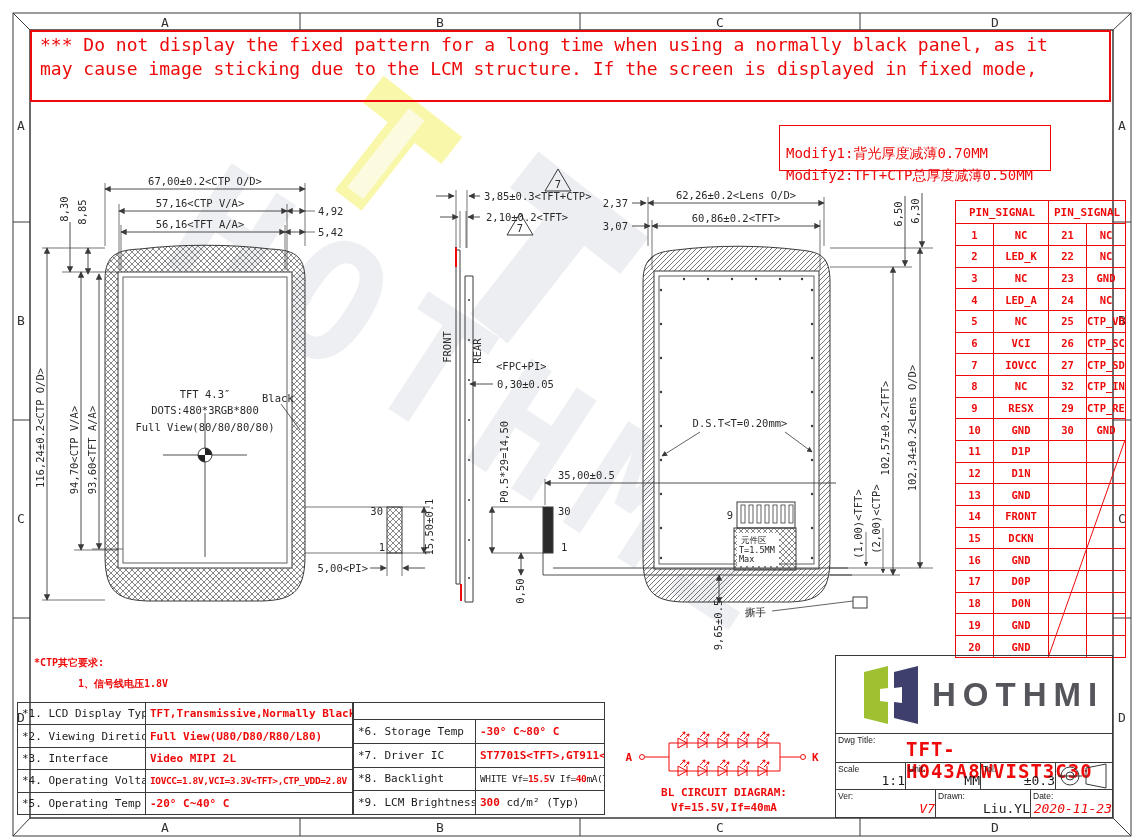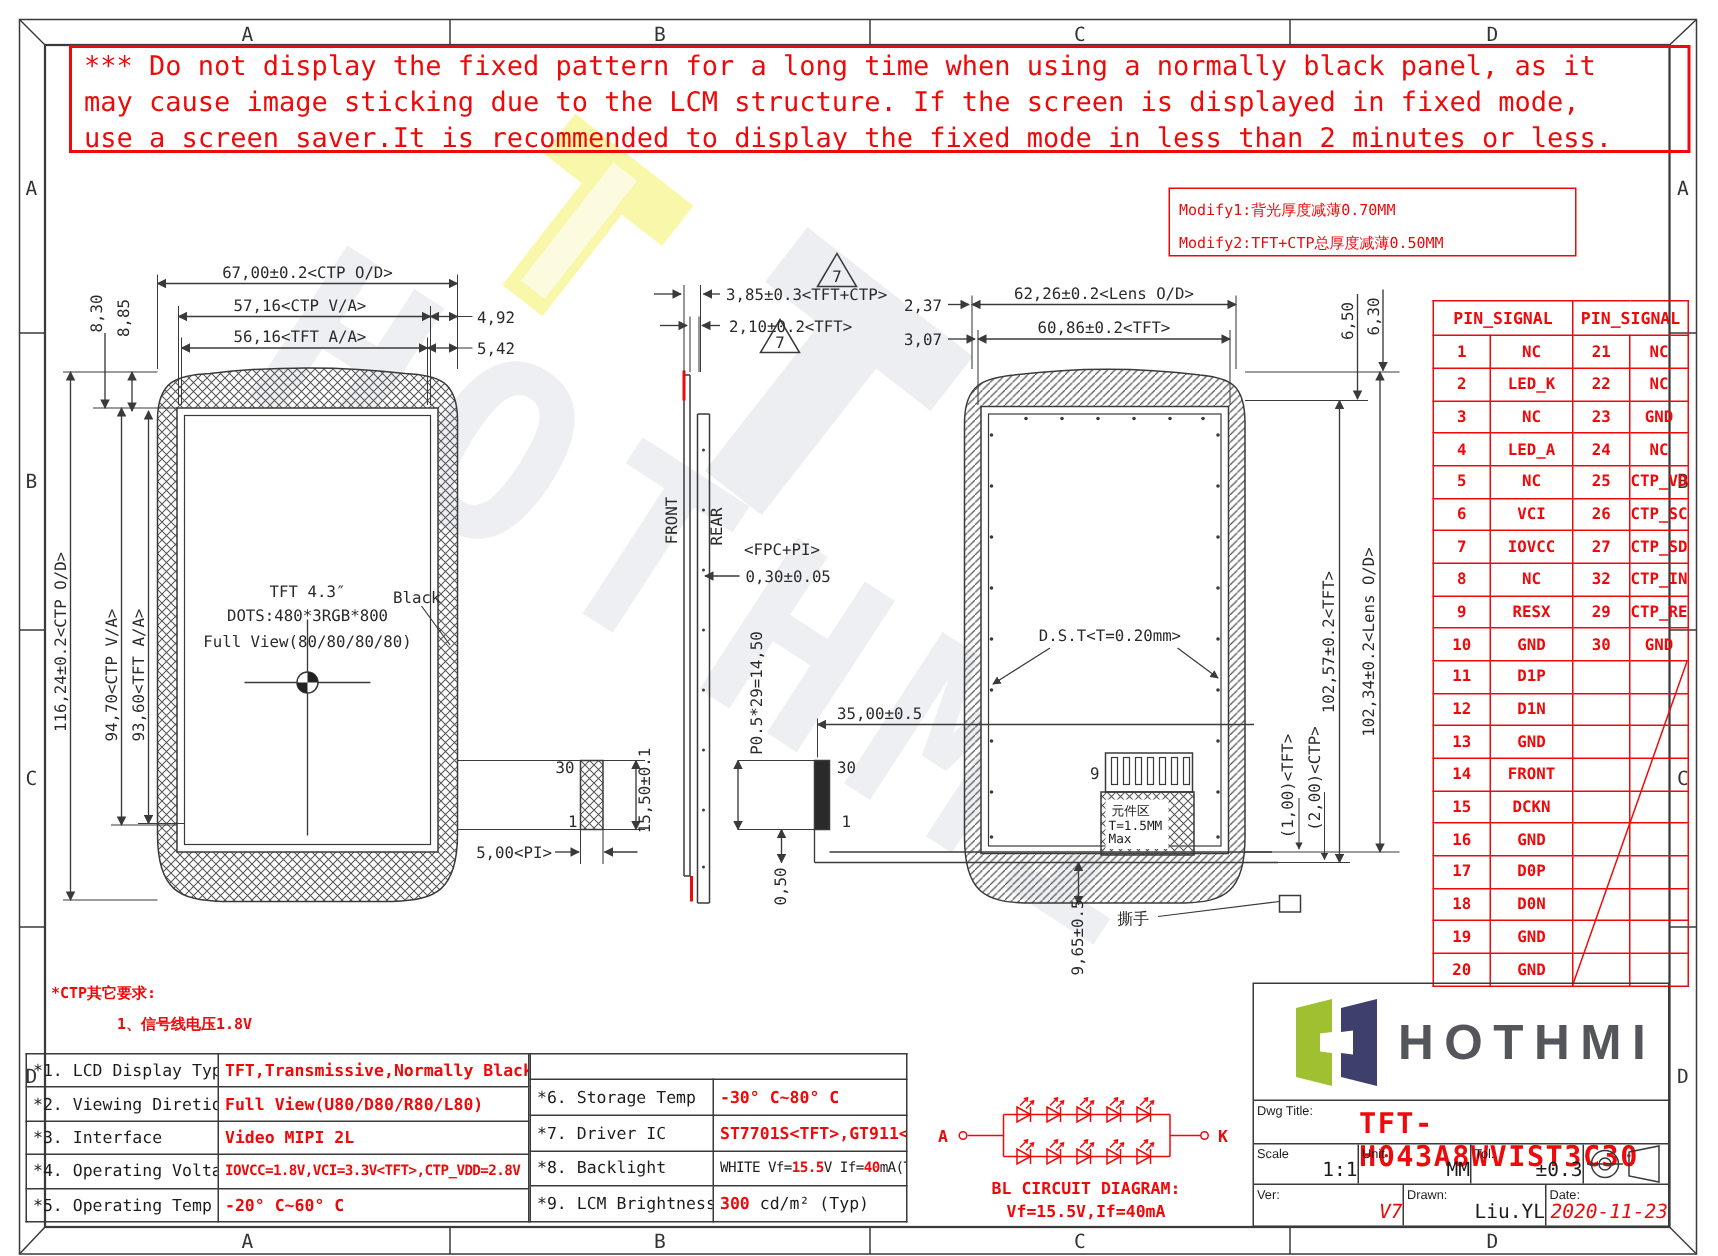--- a/index.html
+++ b/index.html
@@ -4,24 +4,24 @@
 <style>
   html,body{margin:0;padding:0;background:#fff;}
   .sheet{position:relative;width:1145px;height:837px;background:#ffffff;overflow:hidden;
          font-family:"DejaVu Sans Mono","Liberation Mono",monospace;}
   .abs{position:absolute;}
   
   .wm-text{left:240px;top:130px;width:1100px;font-size:165px;font-weight:bold;
            color:rgba(125,130,152,0.13);letter-spacing:20px;transform:rotate(33deg);
            transform-origin:left top;white-space:nowrap;user-select:none;}
   
-  .warnbox{left:46px;top:30px;width:1081px;height:72px;border:2px solid #ee0a0a;
+  .warnbox{left:30px;top:30px;width:1081px;height:72px;border:2px solid #ee0a0a;
            color:#ee0a0a;font-size:18px;line-height:24px;padding:1px 8px;box-sizing:border-box;white-space:nowrap;}
   .modifybox{left:779px;top:125px;width:272px;height:46px;border:1.5px solid #ee0a0a;
-             color:#ee0a0a;font-size:10px;line-height:22px;padding:4px 6px;box-sizing:border-box;white-space:nowrap;}
+             color:#ee0a0a;font-size:14px;line-height:22px;padding:16px 6px;box-sizing:border-box;white-space:nowrap;}
   
   .pintable-wrap{left:955px;top:200px;width:170px;height:458px;}
   .pintable{width:100%;height:100%;border-collapse:collapse;table-layout:fixed;}
   .pintable td{border:1px solid #ee0a0a;color:#ee0a0a;font-size:10.5px;font-weight:bold;
                text-align:center;padding:0;overflow:hidden;white-space:nowrap;}
   .pintable .hdr{font-size:11px;}
   .pt-diag{left:0;top:0;pointer-events:none;}
   
   .ctpnote{left:34px;top:652px;color:#ee0a0a;font-size:10px;font-weight:bold;line-height:21px;}
   .ctpnote .ind{padding-left:44px;}
@@ -346,21 +346,20 @@
       <text class="ts" x="739" y="553">T=1.5MM</text>
       <text class="ts" x="739" y="562">Max</text>
       <text class="t" transform="rotate(-90 862 524)" x="862" y="524" text-anchor="middle">(1,00)&lt;TFT&gt;</text>
       <text class="t" transform="rotate(-90 880 519)" x="880" y="519" text-anchor="middle">(2,00)&lt;CTP&gt;</text>
     </g>
   </svg>
 
   <div class="abs warnbox">
     <div>*** Do not display the fixed pattern for a long time when using a normally black panel, as it</div>
     <div> may cause image sticking due to the LCM structure. If the screen is displayed in fixed mode,</div>
-    <div> use a screen saver.It is recommended to display the fixed mode in less than 2 minutes or less.</div>
   </div>
 
   <div class="abs modifybox">
     <div>Modify1:背光厚度减薄0.70MM</div>
     <div>Modify2:TFT+CTP总厚度减薄0.50MM</div>
   </div>
 
   <div class="abs pintable-wrap">
     <table class="pintable">
       <colgroup>
@@ -523,21 +522,21 @@
     <tr>
           <td class="lbl">*3. Interface</td>
           <td class="val">Video MIPI 2L</td>
         </tr>
     <tr>
           <td class="lbl">*4. Operating Voltage</td>
           <td class="val small">IOVCC=1.8V,VCI=3.3V&lt;TFT&gt;,CTP_VDD=2.8V</td>
         </tr>
     <tr>
           <td class="lbl">*5. Operating Temp</td>
-          <td class="val">-20° C~60° C</td>
+          <td class="val">-20° C~40° C</td>
         </tr>
   </tbody>
     </table>
 
   <table class="abs spec spec-right">
     <colgroup>
         <col style="width:122px">
         <col>
       </colgroup>
     <tbody>

